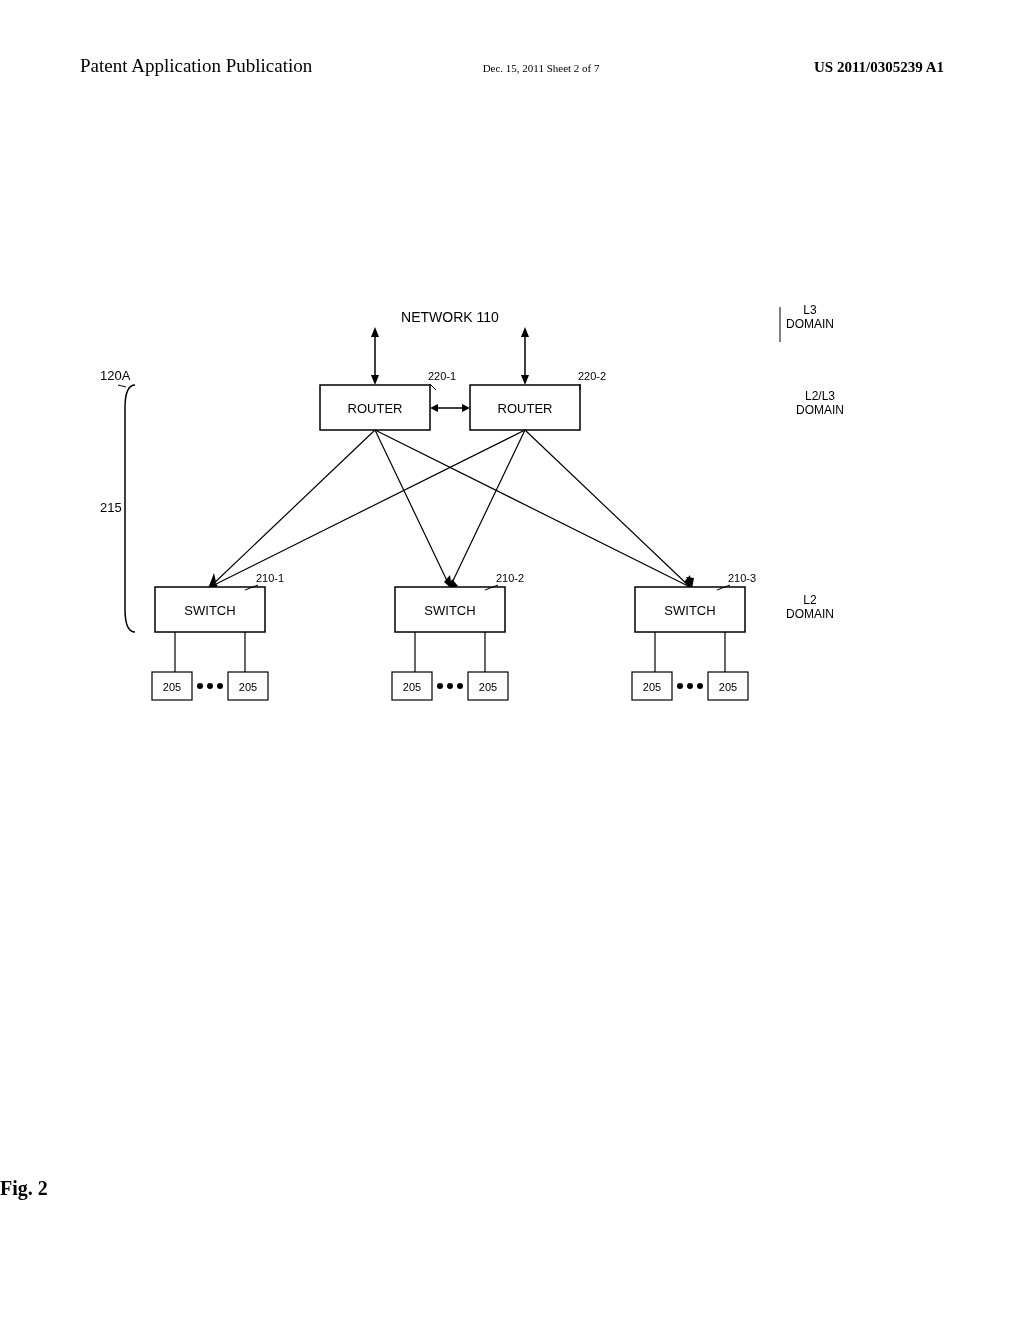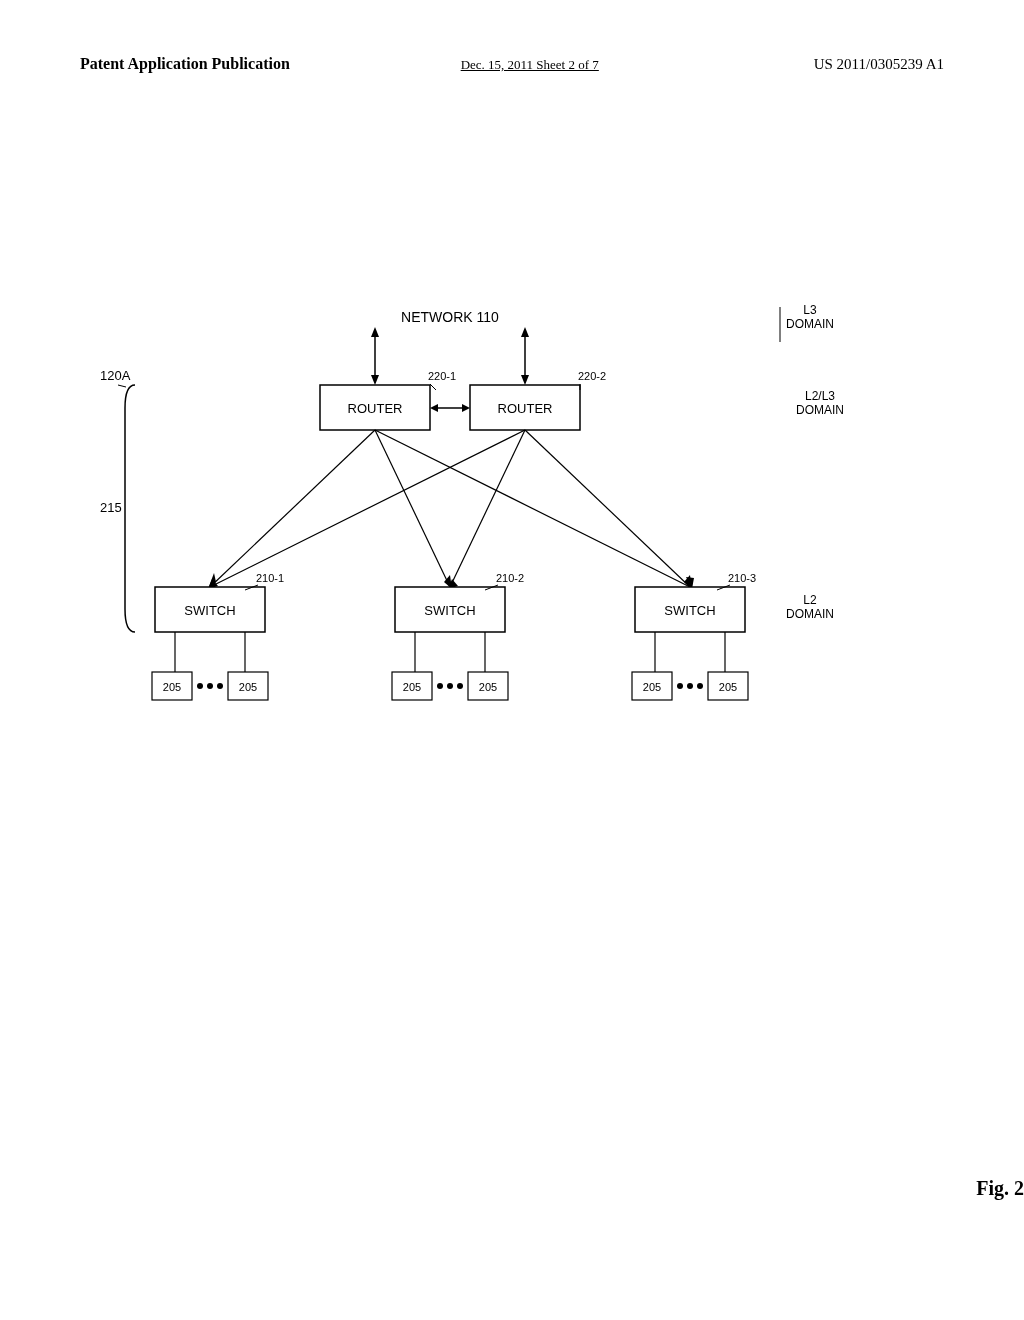--- a/index.html
+++ b/index.html
@@ -25,50 +25,49 @@
       top: 55px;
       left: 0;
       right: 0;
       display: flex;
       justify-content: space-between;
       align-items: baseline;
       padding: 0 80px;
       font-size: 15px;
     }
     .header-left {
-      font-weight: bold;
-      font-size: 16px;
+      font-weight: normal;
+      font-size: 19px;
     }
     .header-center {
-      font-size: 13px;
+      font-size: 11px;
       text-align: left;
-      text-decoration: underline;
     }
     .header-right {
       font-size: 15px;
-      font-weight: normal;
+      font-weight: bold;
       margin-left: 44px;
     }
 
     
     .diagram {
       position: absolute;
       top: 272px;
       left: 80px;
       right: 80px;
       height: 560px;
     }
 
     
     .fig-caption {
       position: absolute;
       bottom: 120px;
       left: 0;
       right: 0;
-      text-align: right;
+      text-align: left;
       font-size: 20px;
       font-weight: bold;
       margin-top: 24px;
     }
 
     .svg-container {
       width: 100%;
       height: 100%;
     }
   </style>

